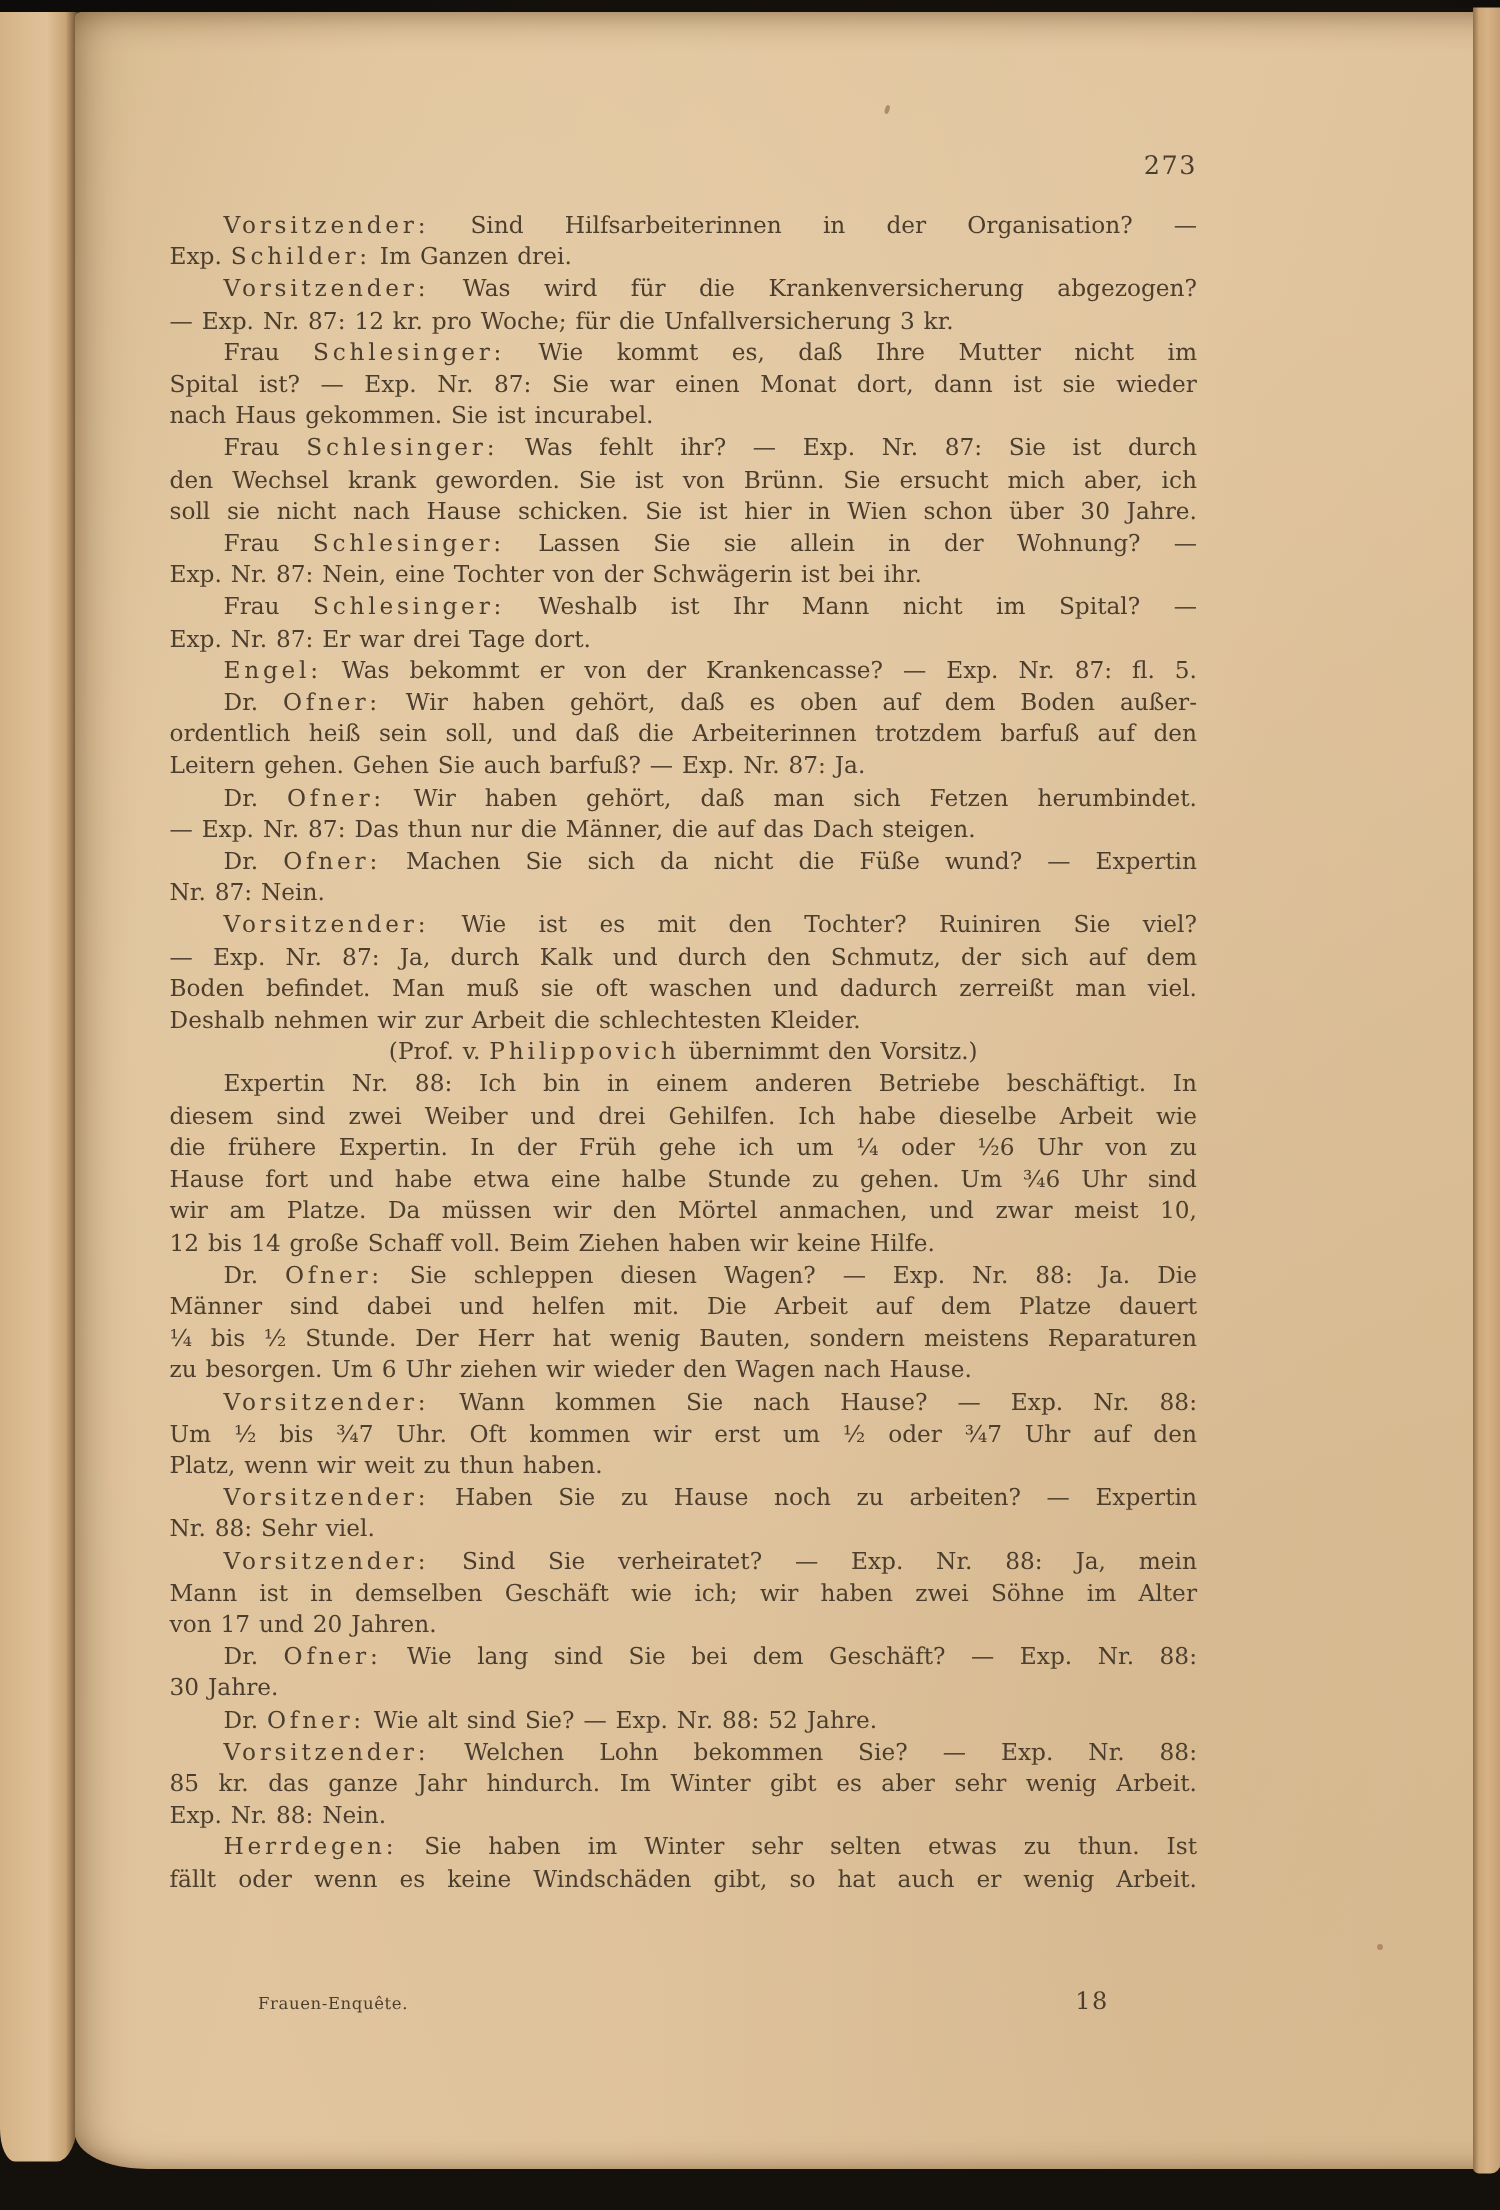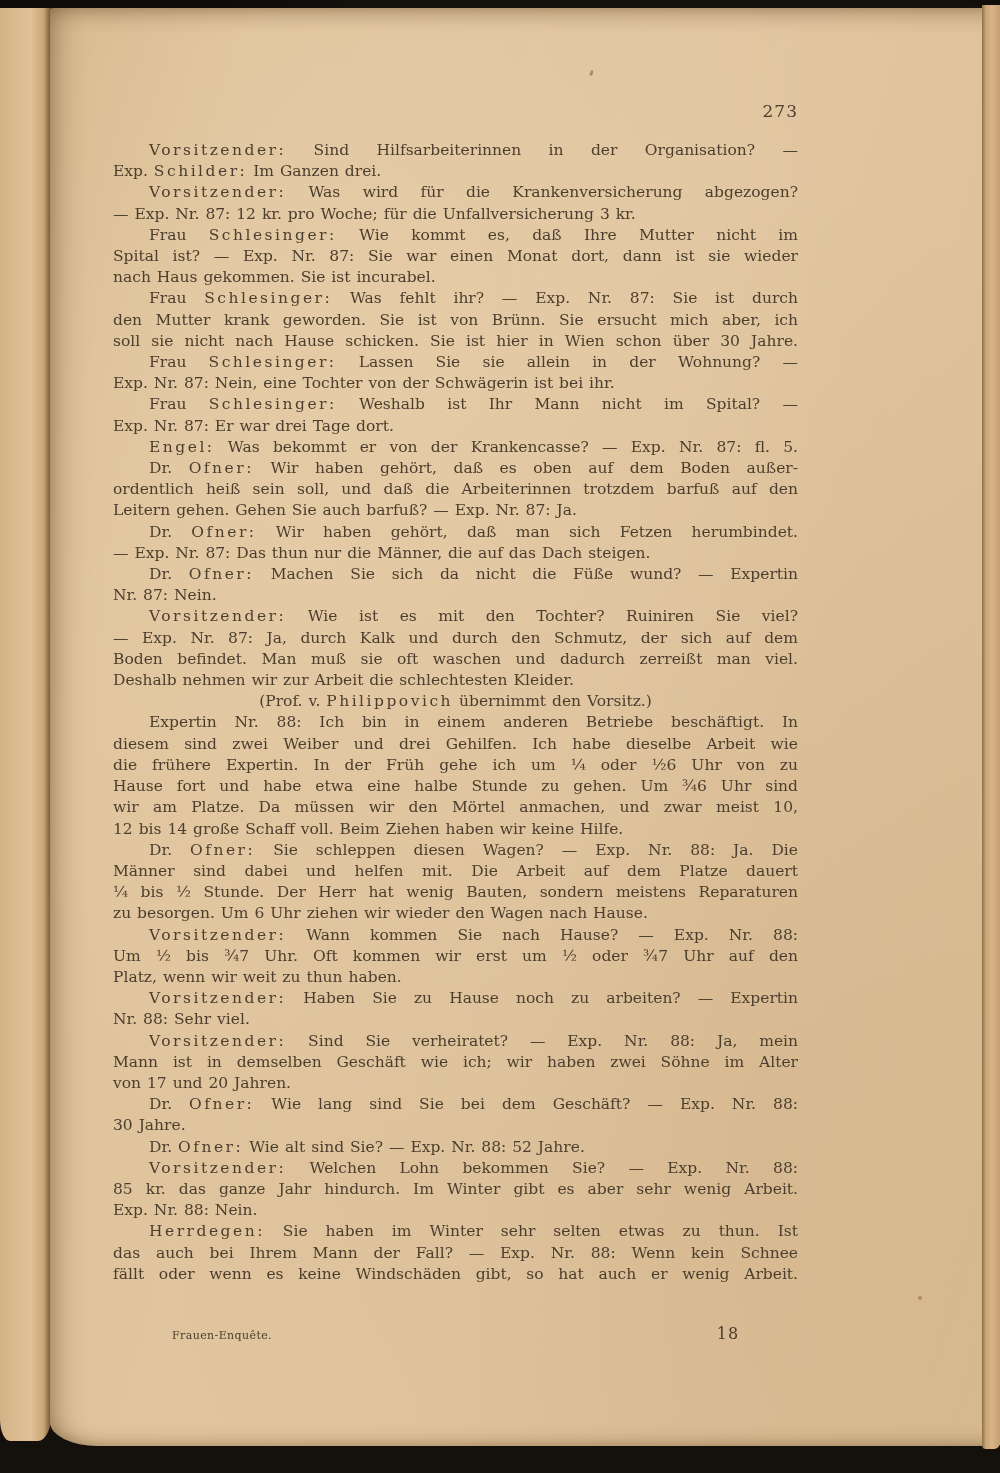--- a/index.html
+++ b/index.html
@@ -92,21 +92,21 @@
     <div class="pagenum">273</div>
     <div class="text">
         <div class="line ind"><span class="sperr">Vorsitzender:</span><span> Sind Hilfsarbeiterinnen in der Organisation? —</span></div>
         <div class="line left"><span>Exp. </span><span class="sperr">Schilder:</span><span> Im Ganzen drei.</span></div>
         <div class="line ind"><span class="sperr">Vorsitzender:</span><span> Was wird für die Krankenversicherung abgezogen?</span></div>
         <div class="line left"><span>— Exp. Nr. 87: 12 kr. pro Woche; für die Unfallversicherung 3 kr.</span></div>
         <div class="line ind"><span>Frau </span><span class="sperr">Schlesinger:</span><span> Wie kommt es, daß Ihre Mutter nicht im</span></div>
         <div class="line"><span>Spital ist? — Exp. Nr. 87: Sie war einen Monat dort, dann ist sie wieder</span></div>
         <div class="line left"><span>nach Haus gekommen. Sie ist incurabel.</span></div>
         <div class="line ind"><span>Frau </span><span class="sperr">Schlesinger:</span><span> Was fehlt ihr? — Exp. Nr. 87: Sie ist durch</span></div>
-        <div class="line"><span>den Mutter krank geworden. Sie ist von Brünn. Sie ersucht mich aber, ich</span></div>
+        <div class="line"><span>den Wechsel krank geworden. Sie ist von Brünn. Sie ersucht mich aber, ich</span></div>
         <div class="line"><span>soll sie nicht nach Hause schicken. Sie ist hier in Wien schon über 30 Jahre.</span></div>
         <div class="line ind"><span>Frau </span><span class="sperr">Schlesinger:</span><span> Lassen Sie sie allein in der Wohnung? —</span></div>
         <div class="line left"><span>Exp. Nr. 87: Nein, eine Tochter von der Schwägerin ist bei ihr.</span></div>
         <div class="line ind"><span>Frau </span><span class="sperr">Schlesinger:</span><span> Weshalb ist Ihr Mann nicht im Spital? —</span></div>
         <div class="line left"><span>Exp. Nr. 87: Er war drei Tage dort.</span></div>
         <div class="line ind"><span class="sperr">Engel:</span><span> Was bekommt er von der Krankencasse? — Exp. Nr. 87: fl. 5.</span></div>
         <div class="line ind"><span>Dr. </span><span class="sperr">Ofner:</span><span> Wir haben gehört, daß es oben auf dem Boden außer-</span></div>
         <div class="line"><span>ordentlich heiß sein soll, und daß die Arbeiterinnen trotzdem barfuß auf den</span></div>
         <div class="line left"><span>Leitern gehen. Gehen Sie auch barfuß? — Exp. Nr. 87: Ja.</span></div>
         <div class="line ind"><span>Dr. </span><span class="sperr">Ofner:</span><span> Wir haben gehört, daß man sich Fetzen herumbindet.</span></div>
@@ -136,21 +136,20 @@
         <div class="line ind"><span class="sperr">Vorsitzender:</span><span> Sind Sie verheiratet? — Exp. Nr. 88: Ja, mein</span></div>
         <div class="line"><span>Mann ist in demselben Geschäft wie ich; wir haben zwei Söhne im Alter</span></div>
         <div class="line left"><span>von 17 und 20 Jahren.</span></div>
         <div class="line ind"><span>Dr. </span><span class="sperr">Ofner:</span><span> Wie lang sind Sie bei dem Geschäft? — Exp. Nr. 88:</span></div>
         <div class="line left"><span>30 Jahre.</span></div>
         <div class="line left ind"><span>Dr. </span><span class="sperr">Ofner:</span><span> Wie alt sind Sie? — Exp. Nr. 88: 52 Jahre.</span></div>
         <div class="line ind"><span class="sperr">Vorsitzender:</span><span> Welchen Lohn bekommen Sie? — Exp. Nr. 88:</span></div>
         <div class="line"><span>85 kr. das ganze Jahr hindurch. Im Winter gibt es aber sehr wenig Arbeit.</span></div>
         <div class="line left"><span>Exp. Nr. 88: Nein.</span></div>
         <div class="line ind"><span class="sperr">Herrdegen:</span><span> Sie haben im Winter sehr selten etwas zu thun. Ist</span></div>
-        <div class="line"><span>das auch bei Ihrem Mann der Fall? — Exp. Nr. 88: Wenn kein Schnee</span></div>
         <div class="line"><span>fällt oder wenn es keine Windschäden gibt, so hat auch er wenig Arbeit.</span></div>
       </div>
     <div class="footer-sig">Frauen-Enquête.</div>
     <div class="footer-num">18</div>
     <div class="speck speck1"></div>
     <div class="speck speck2"></div>
   </div>
 
   <div class="right-stack"></div>
   <div class="top-dark"></div>

